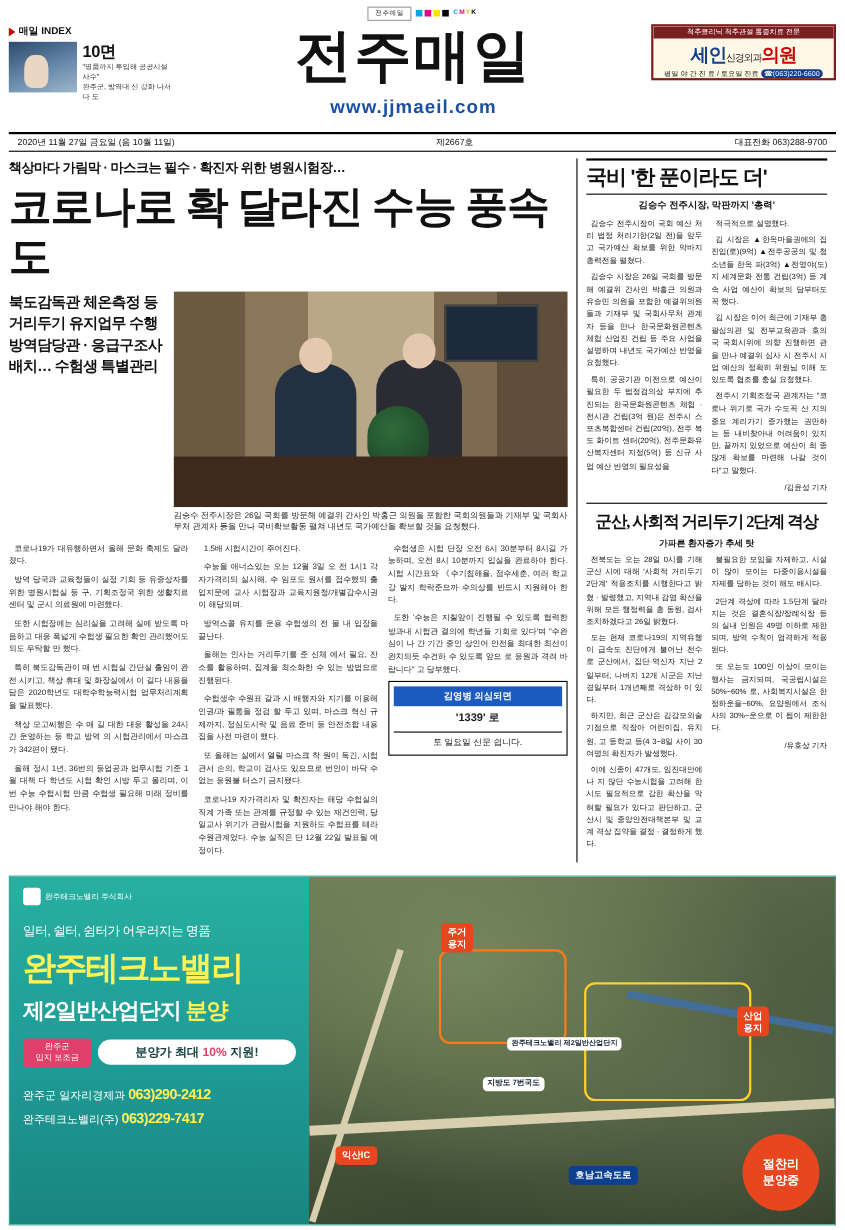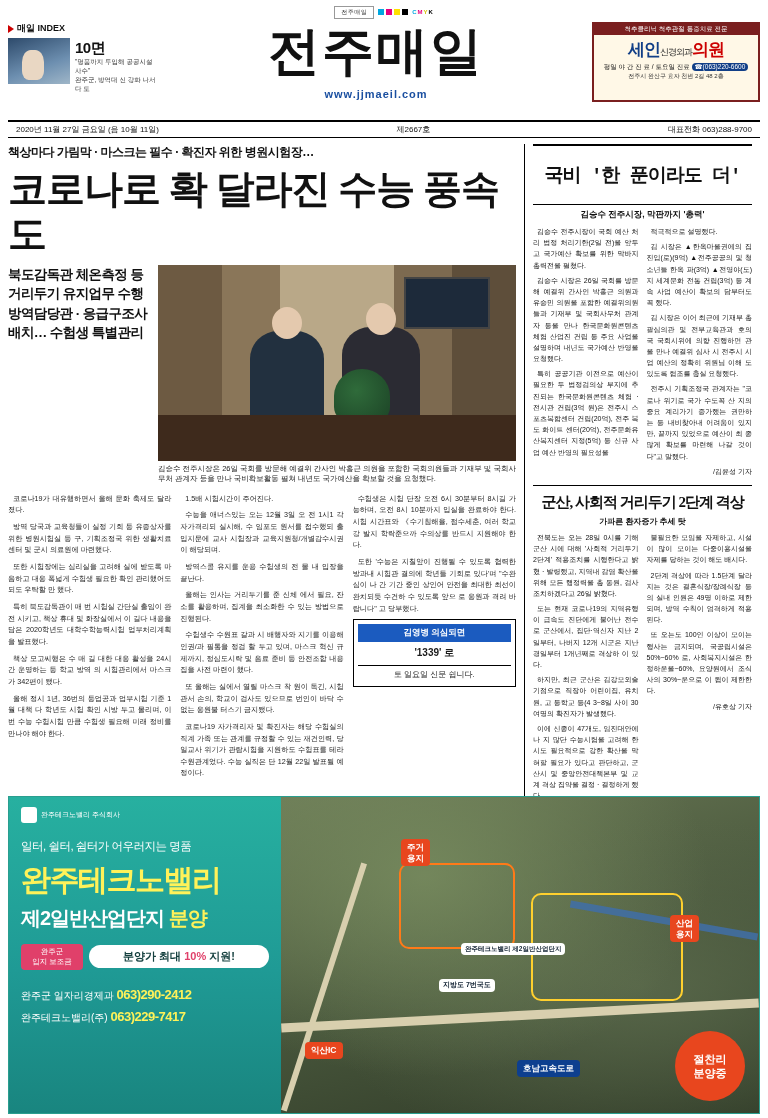--- a/index.html
+++ b/index.html
@@ -42,25 +42,25 @@
   .mh-thumb:after{
     content:""; position:absolute; left:14px; top:12px; width:22px;height:30px;
     background:#e9d7c3; border-radius:40% 40% 30% 30%;
   }
   .mh-thumb-txt { font-size:7px; line-height:1.35; }
   .mh-thumb-txt .big { font-size:15px; font-weight:bold; letter-spacing:-.5px; }
   .mh-thumb-txt .sub { font-size:6.5px; color:#333; }
 
   .mh-center { flex:1; text-align:center; padding-top:4px; }
   .mh-title { font-size:52px; font-weight:bold; letter-spacing:2px; line-height:1; font-family:"Liberation Serif", serif; }
-  .mh-url { color:#1a4fa0; font-size:11px; letter-spacing:1px; margin-top:10px; font-weight:bold;}
+  .mh-url { color:#1a4fa0; font-size:17px; letter-spacing:1px; margin-top:10px; font-weight:bold;}
 
   .mh-right { width:168px; }
   .ad-box {
-    border:2px solid #7a1f1f; height:80px; background:#fff8e7; position:relative; overflow:hidden;
+    border:2px solid #7a1f1f; height:51px; background:#fff8e7; position:relative; overflow:hidden;
   }
   .ad-top { background:#7a1f1f; color:#fff; font-size:6.5px; text-align:center; padding:1px 0; }
   .ad-name { text-align:center; font-size:17px; font-weight:bold; color:#123f87; letter-spacing:-1px; margin-top:3px;}
   .ad-name .small { font-size:9px; color:#222; font-weight:normal;}
   .ad-name .red { color:#c00; }
   .ad-line { font-size:6.5px; text-align:center; margin-top:2px; }
   .ad-phone { background:#123f87; color:#fff; display:inline-block; padding:0 3px; border-radius:7px; font-size:6.5px;}
   .ad-addr { font-size:6px; text-align:center; color:#333; }
 
   
@@ -105,22 +105,22 @@
   .acol p { margin-bottom:5px; text-indent:5px; }
 
   .byline-box { border:1px solid #000; padding:4px; text-align:center; margin-top:4px; }
   .byline-title { background:#1b5bbf; color:#fff; font-size:8.5px; padding:2px 0; font-weight:bold; }
   .byline-sub { font-size:10px; font-weight:bold; margin-top:3px; }
   .byline-note { font-size:8px; border-top:1px solid #000; margin-top:4px; padding-top:3px; }
 
   
   .r-head {
     border-top:2px solid #000; border-bottom:1px solid #000;
-    text-align:center; font-size:19px; font-weight:bold; padding:16px 0; letter-spacing:-1px;
-    font-family:Liberation Mono, monospace;
+    font-size:19px; font-weight:bold; padding:2px 0; letter-spacing:-1px;
+    font-family:Liberation Sans, sans-serif;
   }
   .r-sub { text-align:center; font-size:8.5px; font-weight:bold; padding:4px 0 5px 0; }
   .r-cols { display:flex; gap:8px; font-size:7px; line-height:1.6; text-align:justify; }
   .r-cols .rc { flex:1; }
   .r-cols p { margin-bottom:4px; text-indent:4px; }
   .r-credit { text-align:right; font-size:7px; margin-top:2px; }
 
   .r-head2 {
     border-top:1px solid #000; margin-top:8px; padding-top:7px;
     text-align:center; font-size:15px; font-weight:bold; letter-spacing:-1px;

